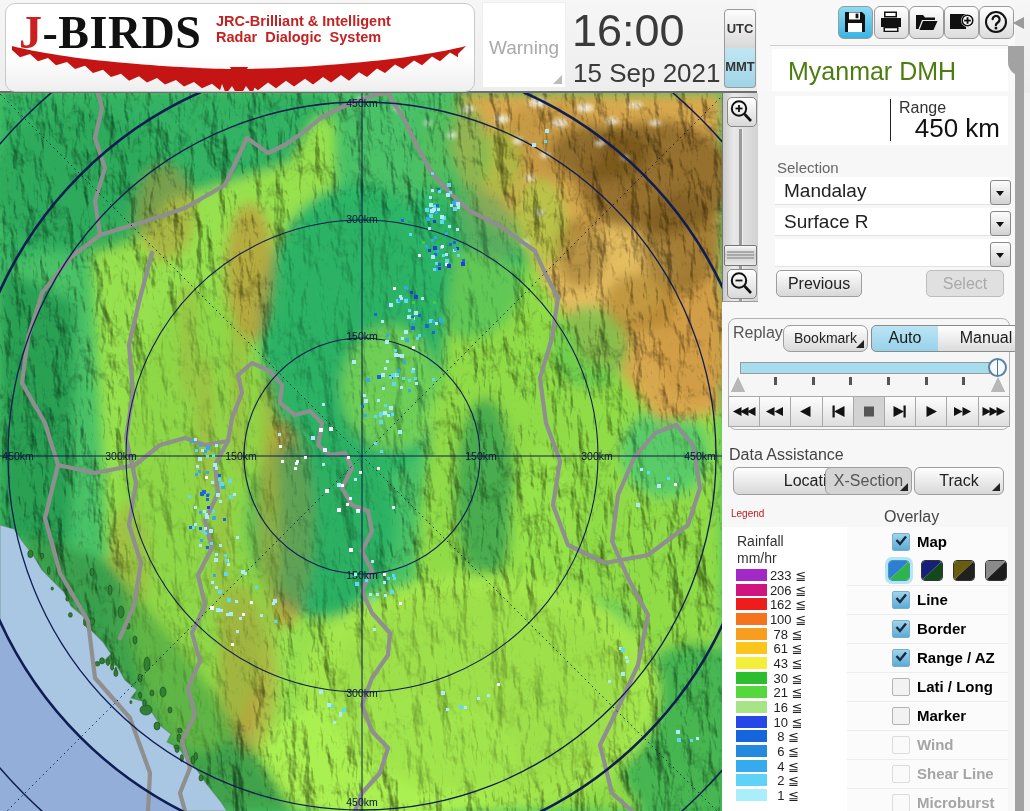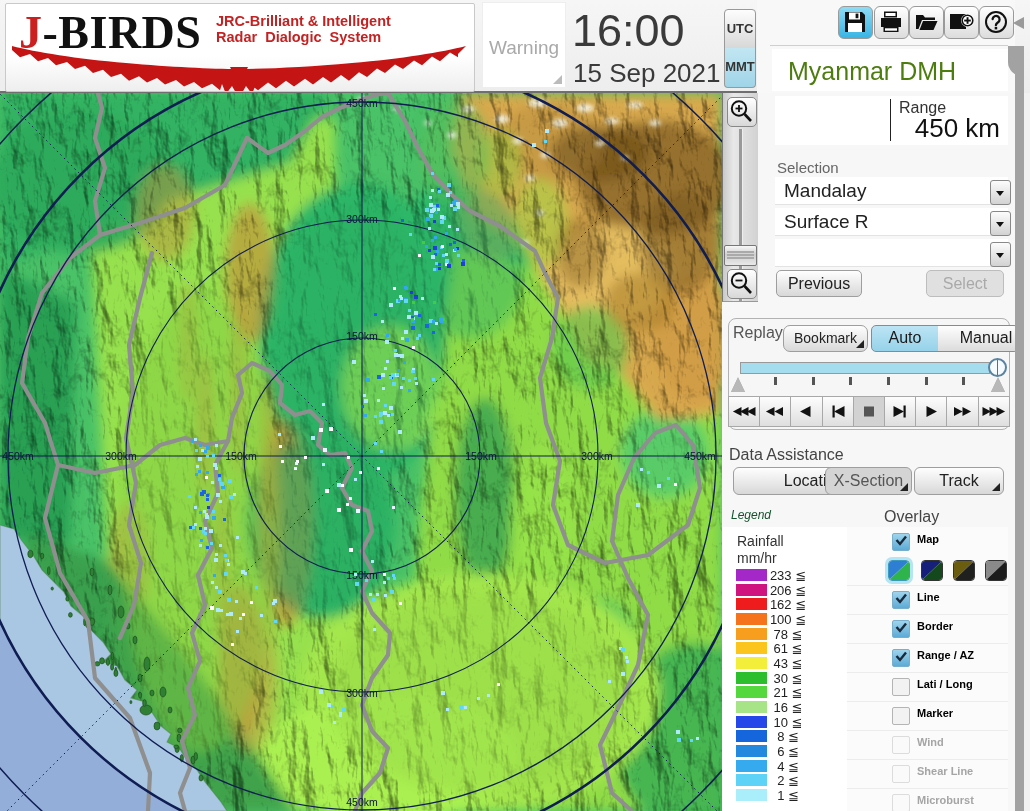--- a/index.html
+++ b/index.html
@@ -1,20 +1,20 @@
 <!DOCTYPE html>
 <html><head>
 <meta charset="utf-8">
 <style>
 html,body{margin:0;padding:0;width:1030px;height:811px;overflow:hidden;background:#f2f2f2;font-family:"Liberation Sans",sans-serif;}
 #page{position:relative;width:1030px;height:811px;}
 
 #header{position:absolute;left:0;top:0;width:1030px;height:93px;background:linear-gradient(#f6f6f6,#ededed);}
 #hdrline{position:absolute;left:0;top:91px;width:757px;height:2px;background:#6f6f6f;}
-#logobox{position:absolute;left:5px;top:3px;width:468px;height:87px;background:linear-gradient(#ffffff 60%,#eeeeee);border:1px solid #c9c9c9;border-radius:2px;overflow:hidden;}
+#logobox{position:absolute;left:5px;top:3px;width:468px;height:87px;background:linear-gradient(#ffffff 60%,#eeeeee);border:1px solid #c9c9c9;border-radius:10px;overflow:hidden;}
 #jbirds{position:absolute;left:13px;top:2px;font-family:"Liberation Serif",serif;font-weight:bold;font-size:46px;letter-spacing:0.5px;color:#111;}
 #jbirds .j{color:#cc2020;}
 #logotxt{position:absolute;left:210px;top:9px;color:#c42222;font-weight:bold;font-size:14.5px;line-height:16px;white-space:nowrap;}
 #warnbox{position:absolute;left:482px;top:2px;width:82px;height:84px;background:#fff;border:1px solid #eee;}
 #warnbox span{position:absolute;left:6px;top:34px;color:#a9a9a9;font-size:19px;}
 #grip{position:absolute;right:3px;bottom:3px;width:0;height:0;border-left:9px solid transparent;border-bottom:9px solid #bbb;}
 #time1{position:absolute;left:572px;top:5px;font-size:45px;color:#3a3a3a;}
 #time2{position:absolute;left:573px;top:58px;font-size:26px;color:#3a3a3a;}
 .tzbtn{position:absolute;left:724px;width:30px;height:38px;border:1px solid #999;font-size:13px;font-weight:bold;color:#333;text-align:center;line-height:38px;}
 #utc{top:9px;border-radius:4px 4px 0 0;background:linear-gradient(#fdfdfd,#d8d8d8);}
@@ -64,28 +64,28 @@
 #media{position:absolute;left:728px;top:396px;width:281px;height:30px;}
 .mb{position:absolute;top:0;width:30.2px;height:29px;border:1px solid #a8a8a8;background:linear-gradient(#fdfdfd,#dedede);}
 .mb svg{position:absolute;left:0;top:0;}
 #mb5{background:#d2d2d2;}
 
 #dalbl{position:absolute;left:729px;top:446px;font-size:16px;color:#444;}
 #loc{left:733px;top:467px;width:88px;height:26px;line-height:26px;border-radius:6px;padding-left:36px;}
 #xsec{left:825px;top:467px;width:85px;height:26px;line-height:26px;border-radius:6px;background:#d4d4d4;color:#555;}
 #track{left:914px;top:467px;width:88px;height:26px;line-height:26px;border-radius:6px;}
 
-#leglbl{position:absolute;left:731px;top:508px;font-size:12px;color:#14532d;font-style:italic;}
+#leglbl{position:absolute;left:731px;top:508px;font-size:10px;color:#b91c1c;}
 #ovlbl{position:absolute;left:884px;top:508px;font-size:16px;color:#444;}
 #legbox{position:absolute;left:722px;top:527px;width:125px;height:284px;background:#fff;}
 #legbox .rf{position:absolute;left:15px;top:6px;font-size:14px;color:#333;line-height:17px;}
 .sw{position:absolute;left:14px;width:31px;height:12px;}
 .swl{position:absolute;width:52px;text-align:center;font-size:13px;color:#222;}
 #ovbox{position:absolute;left:847px;top:527px;width:161px;height:284px;background:#fbfbfb;}
-.ovrow{position:absolute;left:70px;font-size:11px;font-weight:bold;color:#000;white-space:nowrap;}
+.ovrow{position:absolute;left:70px;font-size:15px;font-weight:bold;color:#000;white-space:nowrap;}
 .cb{position:absolute;left:-25px;top:0px;width:16px;height:16px;border:1px solid #7aaecd;border-radius:2px;background:linear-gradient(#9fd4ec,#5cabd6);}
 .cb svg{position:absolute;left:1px;top:0px;}
 .cbu{background:#f2f2f2;border:1px solid #b4b4b4;}
 .cbd{background:#fafafa;border:1px solid #dcdcdc;}
 .dis{color:#a5a5a5;font-weight:bold;}
 .ovsep{position:absolute;left:0px;width:161px;height:1px;background:#ececec;}
 .mapsw{position:absolute;top:33px;width:20px;height:19px;border:1px solid #333;border-radius:4px;overflow:hidden;}
 #msw1{left:41px;box-shadow:0 0 0 3px #b5e4f2;border-color:#3d99bd;}
 
 #zoomcol{position:absolute;left:722px;top:93px;width:35px;height:208px;background:linear-gradient(90deg,#c9c9c9,#e8e8e8 30%,#d2d2d2);border-left:1px solid #777;border-bottom:1px solid #999;}

